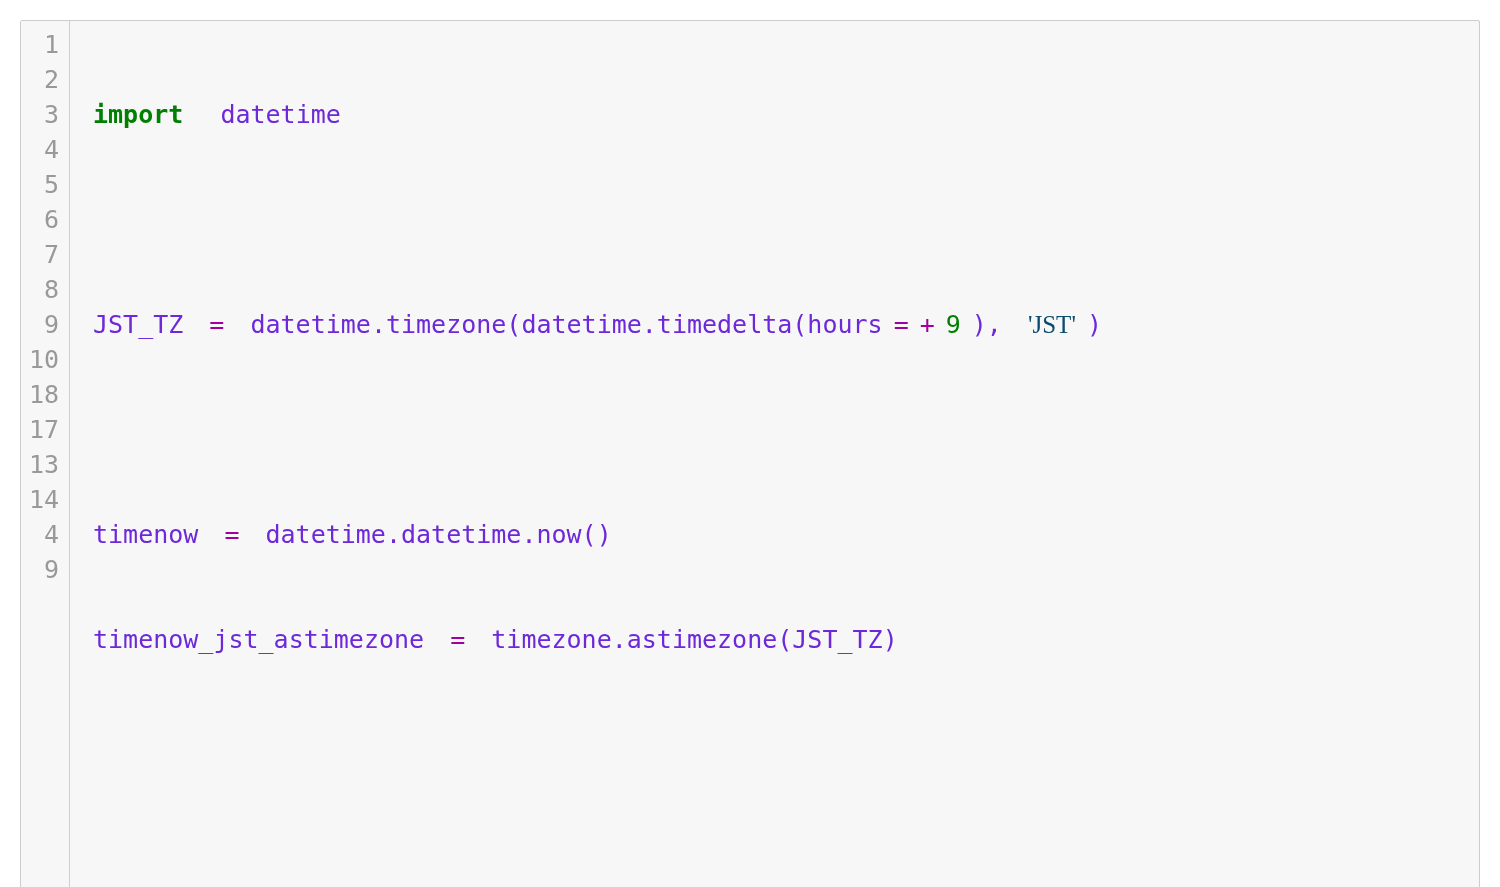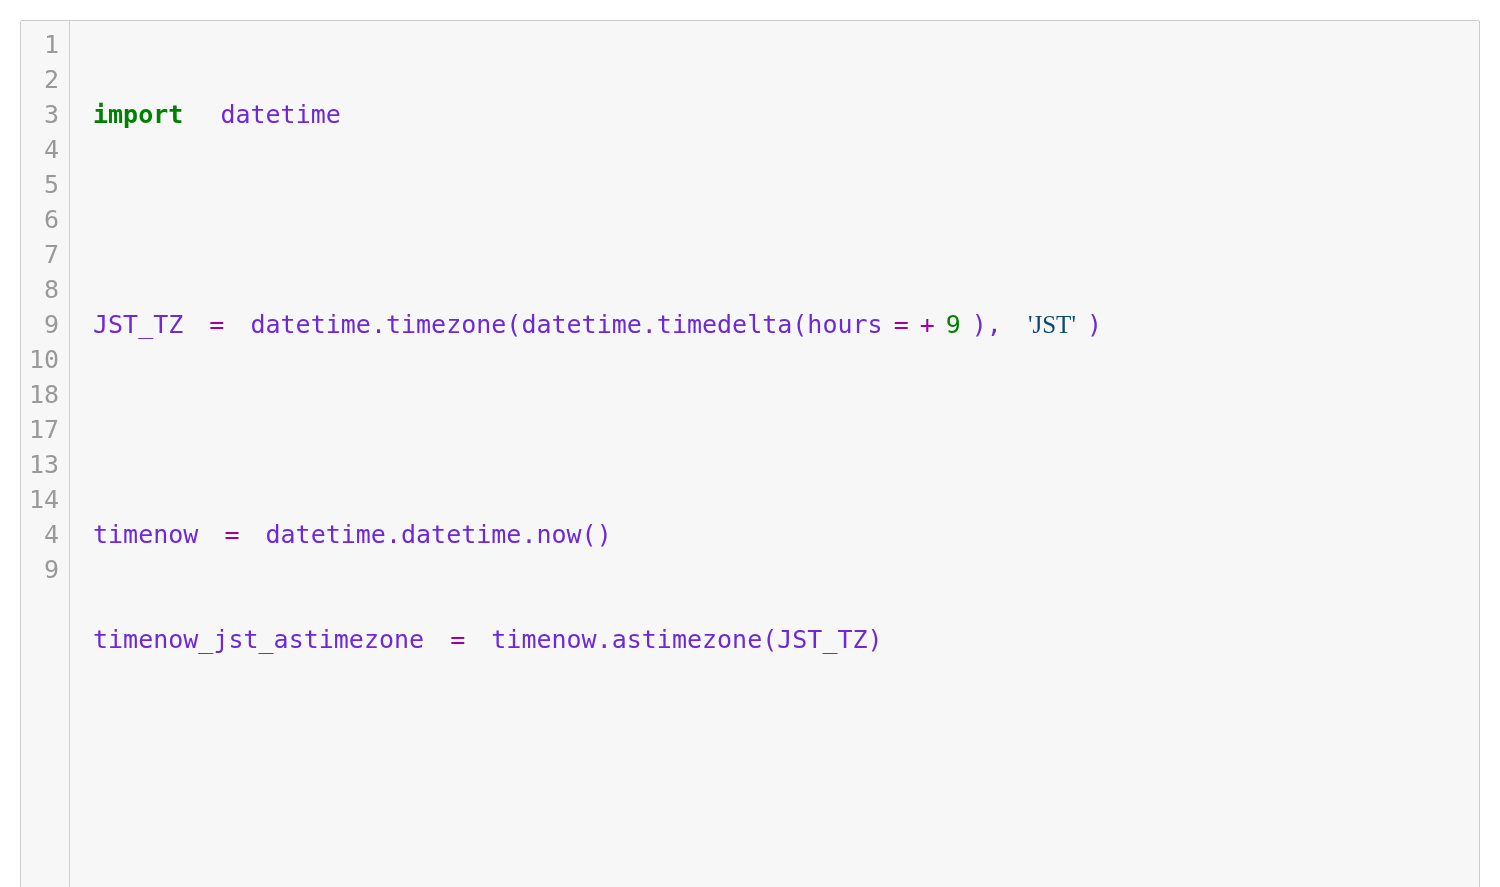--- a/index.html
+++ b/index.html
@@ -70,21 +70,21 @@
     <div class="ln">14</div>
     <div class="ln">4</div>
     <div class="ln">9</div>
   </div>
   <div class="code-area">
     <div class="cl"><span class="tok k">import</span><span class="tok"> </span><span class="tok nm">datetime</span></div>
     <div class="cl"></div>
     <div class="cl"><span class="tok nm">JST_TZ</span><span class="tok op"> = </span><span class="tok nm">datetime.timezone(datetime.timedelta(hours</span><span class="tok op">=</span><span class="tok op">+</span><span class="tok num">9</span><span class="tok nm">), </span><span class="tok str">'JST'</span><span class="tok nm">)</span></div>
     <div class="cl"></div>
     <div class="cl"><span class="tok nm">timenow</span><span class="tok op"> = </span><span class="tok nm">datetime.datetime.now()</span></div>
-    <div class="cl"><span class="tok nm">timenow_jst_astimezone</span><span class="tok op"> = </span><span class="tok nm">timenow.astimezone(JST_TZ)</span></div>
+    <div class="cl"><span class="tok nm">timenow_jst_astimezone</span><span class="tok op"> = </span><span class="tok nm">timezone.astimezone(JST_TZ)</span></div>
     <div class="cl"></div>
     
     
     
     
     
     
     
     
   </div>

